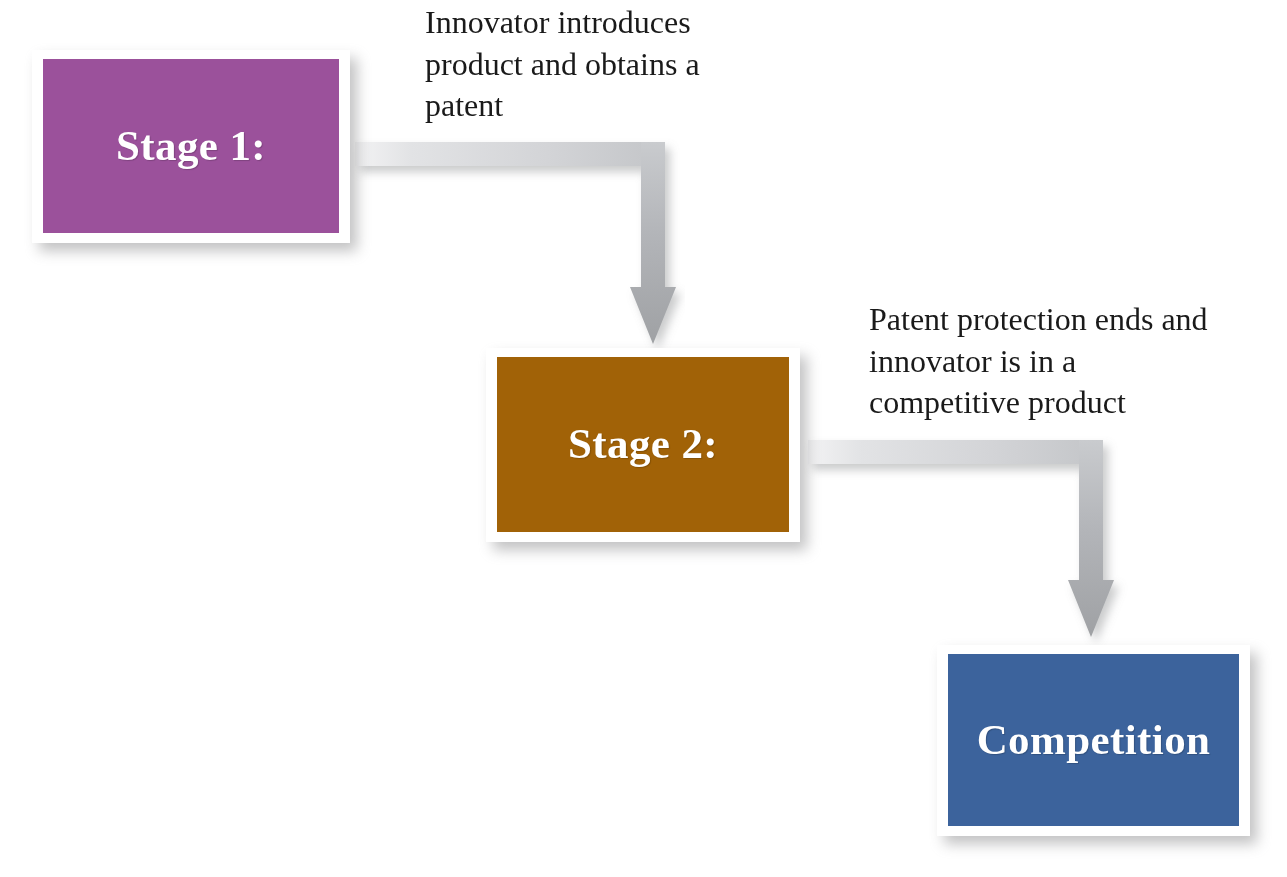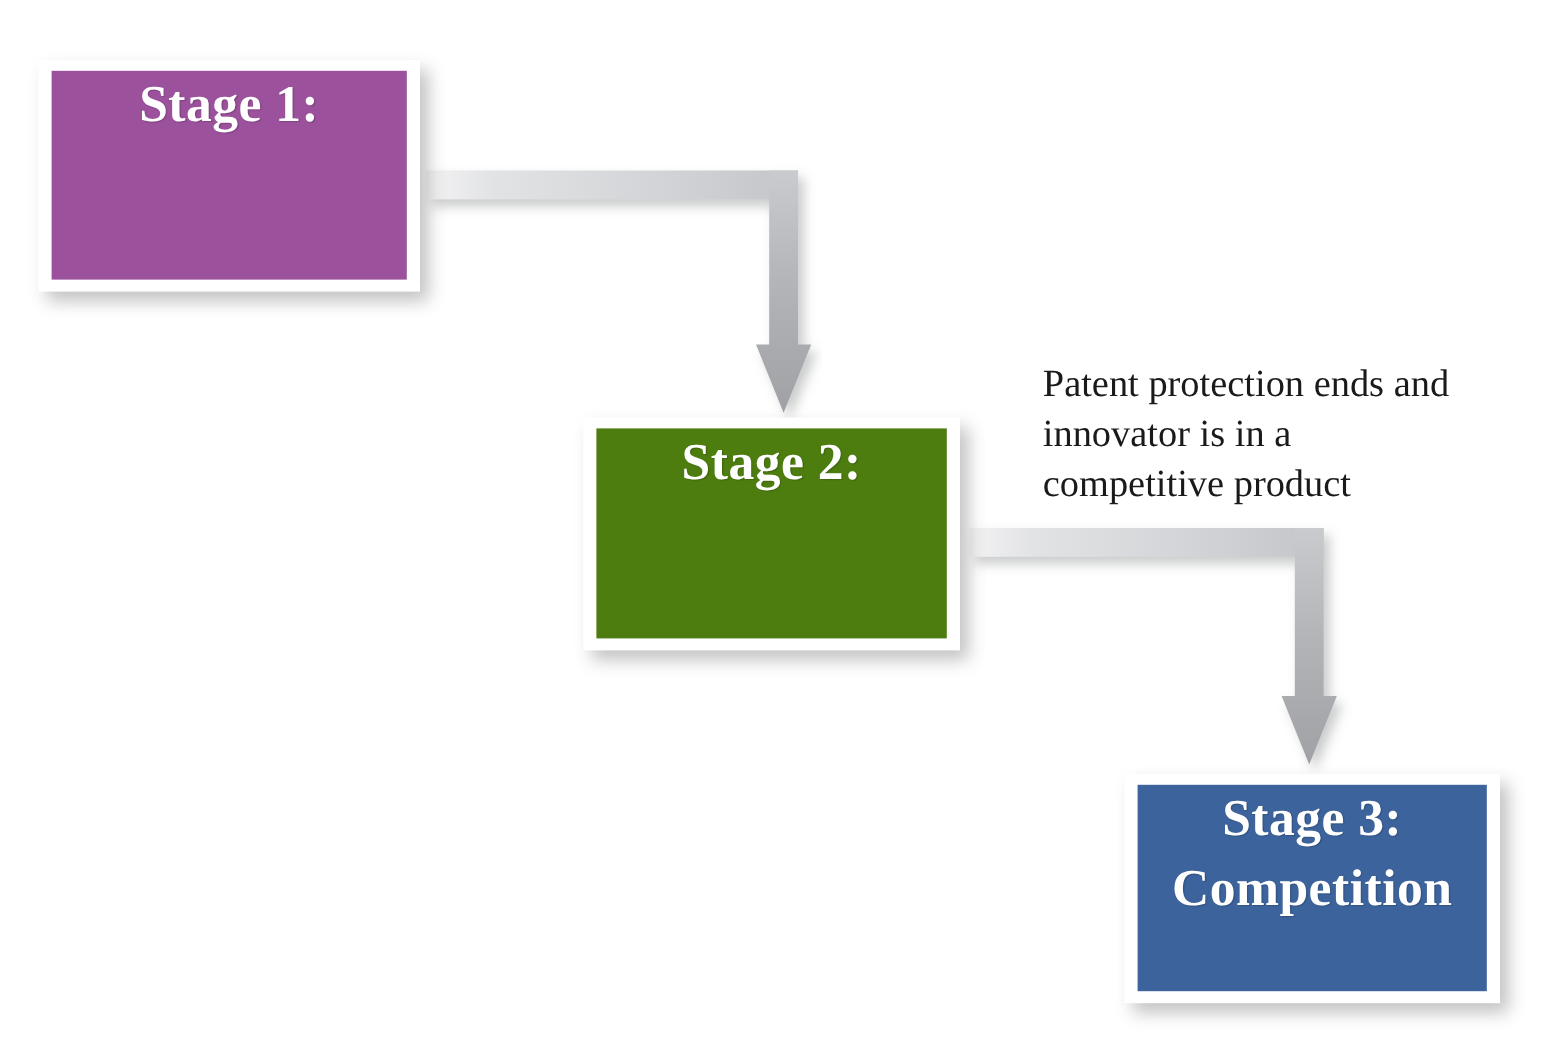--- a/index.html
+++ b/index.html
@@ -30,21 +30,21 @@
   }
   .stage-fill {
     position: absolute;
     left: 11px;
     top: 9px;
     right: 11px;
     bottom: 10px;
     display: flex;
     flex-direction: column;
     align-items: center;
-    justify-content: flex-start;
+    justify-content: center;
   }
   .stage-label {
     color: #ffffff;
     font-weight: bold;
     font-size: 43px;
     line-height: 1.36;
     text-align: center;
     letter-spacing: 0.4px;
     text-shadow: 1px 1px 1px rgba(0,0,0,0.18);
     white-space: nowrap;
@@ -126,28 +126,28 @@
     </g>
   </svg>
 
   <div id="box-stage1" class="stage-box">
     <div class="stage-fill" style="background:#9b519b">
       <div class="stage-label">Stage 1:</div>
     </div>
   </div>
 
   <div id="box-stage2" class="stage-box">
-    <div class="stage-fill" style="background:#4d7c0f">
+    <div class="stage-fill" style="background:#a16207">
       <div class="stage-label">Stage 2:</div>
     </div>
   </div>
 
   <div id="box-stage3" class="stage-box">
     <div class="stage-fill" style="background:#3c639c">
-      <div class="stage-label">Stage 3:</div>
       <div class="stage-label">Competition</div>
     </div>
   </div>
 
+  <div id="caption-1" class="caption">Innovator introduces product and obtains a patent</div>
 
   <div id="caption-2" class="caption">Patent protection ends and innovator is in a competitive product</div>
 
 </div>
 
 </body></html>

